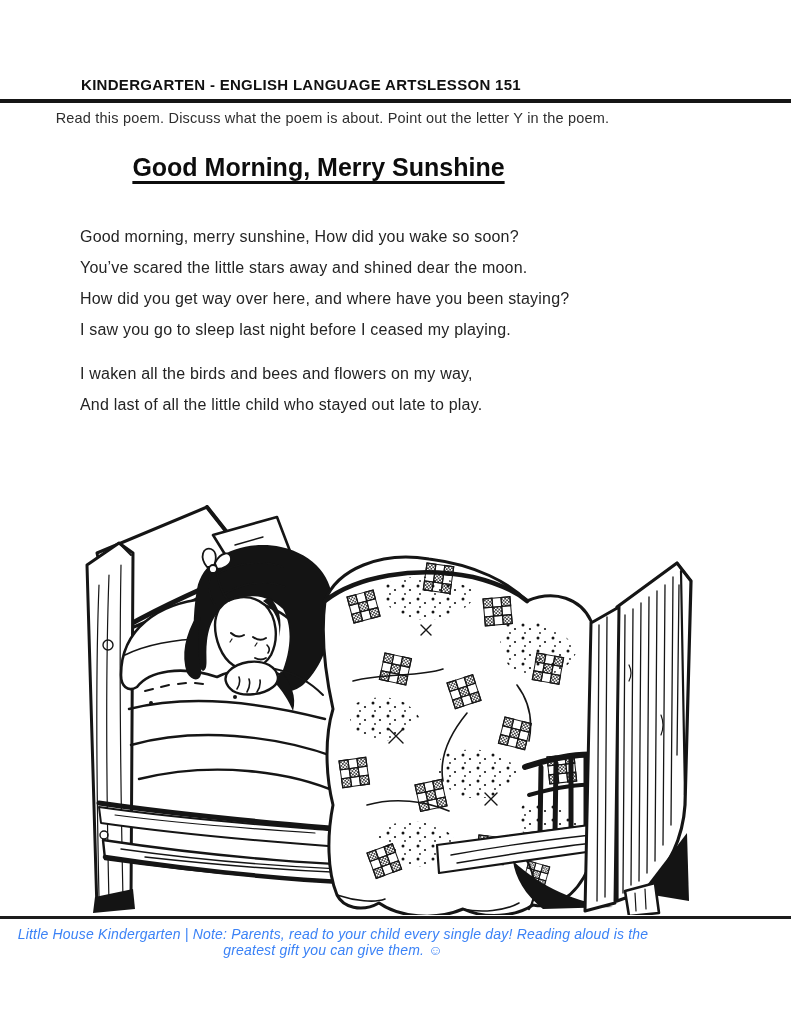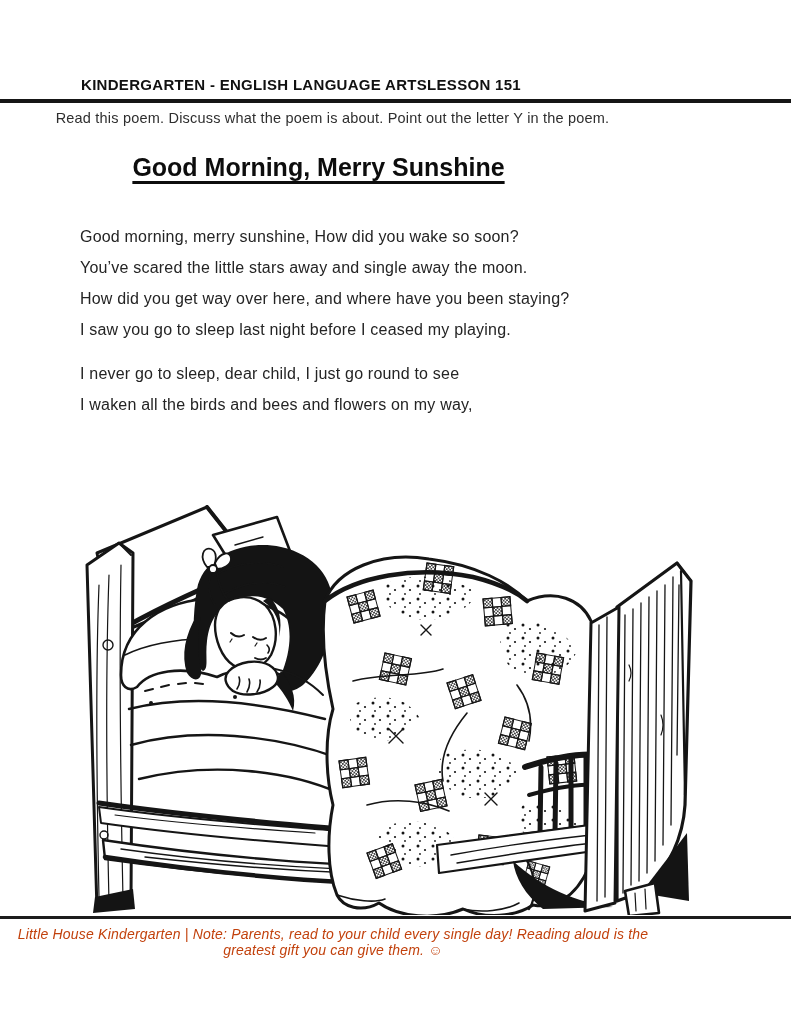--- a/index.html
+++ b/index.html
@@ -12,21 +12,21 @@
                font-size:14.5px;color:#2e2e2e;letter-spacing:.2px;}
   .title{position:absolute;top:153px;left:0;width:637px;text-align:center;
          font-size:25px;font-weight:800;color:#0d0d0d;}
   .title span{text-decoration:underline;text-decoration-thickness:3px;text-underline-offset:5px;}
   .poem{position:absolute;top:221px;left:80px;right:40px;font-size:16px;color:#242424;letter-spacing:.2px;}
   .poem p{margin:0;line-height:31px;}
   .stanza{margin:0 0 13px 0;}
   .art{position:absolute;top:505px;left:85px;width:620px;height:410px;}
   .rule2{position:absolute;top:916px;left:0;width:791px;height:3px;background:#1c1c1c;}
   .footer{position:absolute;top:926px;left:0;width:666px;text-align:center;
-          font-style:italic;font-size:14px;color:#c2410c;letter-spacing:.2px;}
+          font-style:italic;font-size:14px;color:#3b82f6;letter-spacing:.2px;}
   svg .ln{fill:none;stroke:#151515;stroke-linecap:round;stroke-linejoin:round;}
   svg .w{fill:#ffffff;stroke:#151515;stroke-linejoin:round;}
   svg .k{fill:#141414;stroke:none;}
 </style>
 </head>
 <body>
 
 <div class="page">
 
   <div class="hdr">
@@ -35,27 +35,27 @@
   </div>
   <div class="rule1"></div>
 
   <div class="instruction">Read this poem. Discuss what the poem is about. Point out the letter Y in the poem.</div>
 
   <div class="title"><span>Good Morning, Merry Sunshine</span></div>
 
   <div class="poem">
     <div class="stanza">
       <p>Good morning, merry sunshine, How did you wake so soon?</p>
-      <p>You’ve scared the little stars away and single away the moon.</p>
+      <p>You’ve scared the little stars away and shined dear the moon.</p>
       <p>How did you get way over here, and where have you been staying?</p>
       <p>I saw you go to sleep last night before I ceased my playing.</p>
     </div>
     <div class="stanza">
-      <p>I never go to sleep, dear child, I just go round to see</p>
       <p>I waken all the birds and bees and flowers on my way,</p>
+      <p>And last of all the little child who stayed out late to play.</p>
     </div>
   </div>
 
   <svg class="art" viewBox="0 0 620 410" xmlns="http://www.w3.org/2000/svg">
     <defs>
       <pattern id="xh" width="3.4" height="3.4" patternUnits="userSpaceOnUse">
         <path d="M0,0 L3.4,3.4 M3.4,0 L0,3.4" stroke="#151515" stroke-width="0.7" fill="none"></path>
       </pattern>
       <pattern id="dots" width="15" height="13" patternUnits="userSpaceOnUse">
         <circle cx="3" cy="3" r="1.5" fill="#151515"></circle>

